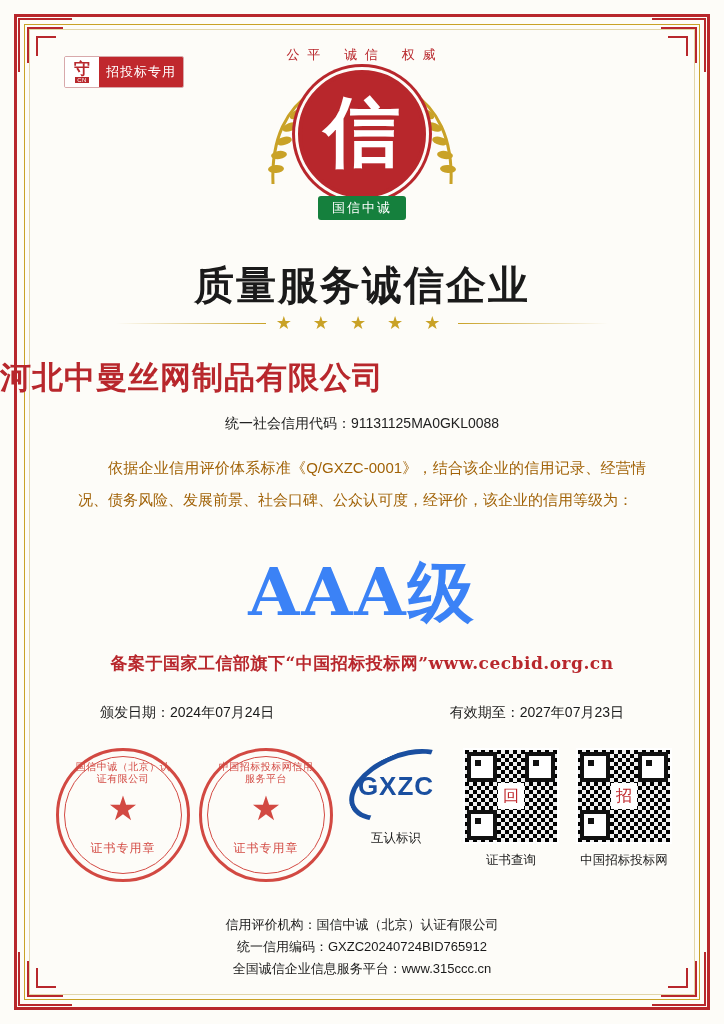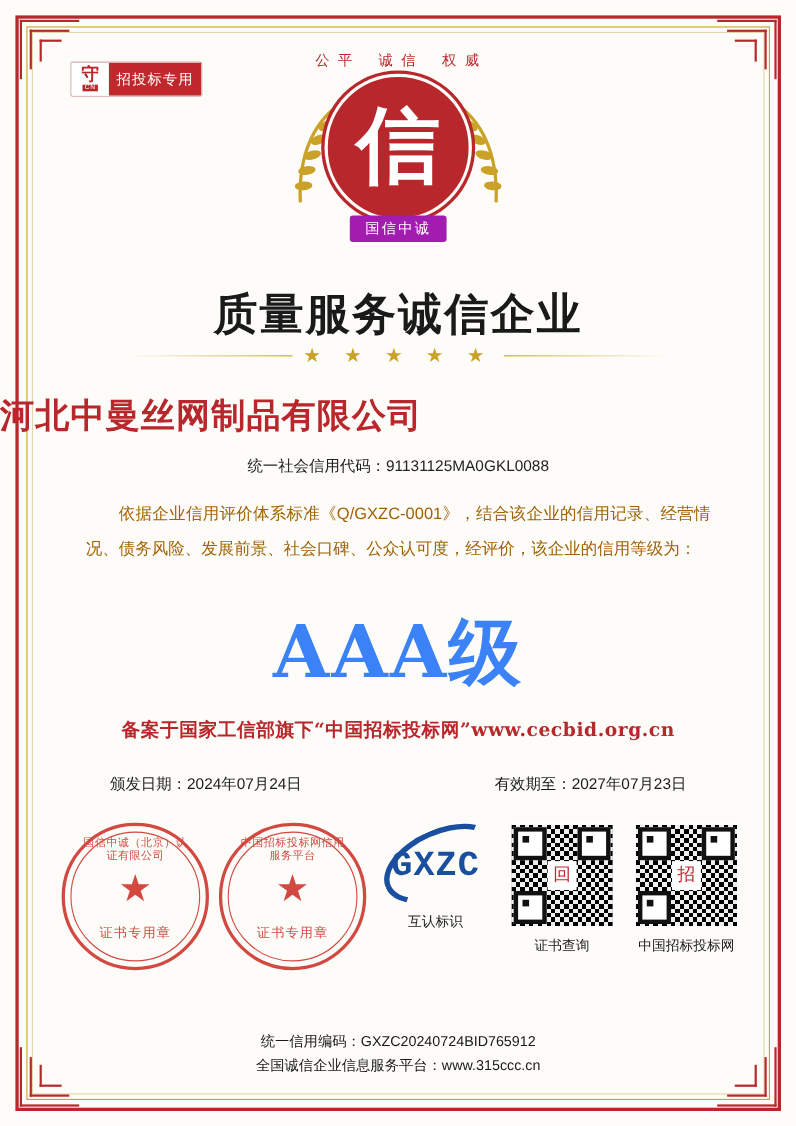--- a/index.html
+++ b/index.html
@@ -162,21 +162,21 @@
     line-height: 76px;
     font-weight: bold;
     color: #fff;
     margin-top: -4px;
   }
   .emblem-ribbon {
     position: absolute;
     left: 50%;
     transform: translateX(-50%);
     bottom: 4px;
-    background: #a21caf;
+    background: #15803d;
     color: #fff;
     font-size: 13px;
     letter-spacing: 2px;
     padding: 3px 14px;
     border-radius: 3px;
   }
   .wheat {
     position: absolute;
     top: 40px;
     width: 60px;
@@ -342,23 +342,23 @@
     width: 100px;
     height: 52px;
     border: 5px solid #1a4fa0;
     border-radius: 50%;
     border-right-color: transparent;
     border-bottom-color: transparent;
     transform: rotate(-24deg);
   }
   .gxzc-logo .txt {
     position: relative;
-    font-family: Liberation Mono, monospace;
-    font-weight: bold;
-    font-size: 32px;
+    font-family: Liberation Sans, sans-serif;
+    font-weight: bold;
+    font-size: 26px;
     color: #1a4fa0;
     letter-spacing: 1px;
     margin-top: 6px;
   }
   .qr-block {
     width: 104px;
     text-align: center;
   }
   .qr {
     width: 92px;
@@ -575,17 +575,18 @@
         <span class="finder f-tr"></span>
         <span class="finder f-bl"></span>
         <span class="center-mark">招</span>
       </div>
       <div class="caption">中国招标投标网</div>
     </div>
 
   </div>
 
   <div class="footer">
+    <div>信用评价机构：国信中诚（北京）认证有限公司</div>
     <div>统一信用编码：GXZC20240724BID765912</div>
     <div>全国诚信企业信息服务平台：www.315ccc.cn</div>
   </div>
 
 </div>
 
 </body></html>

